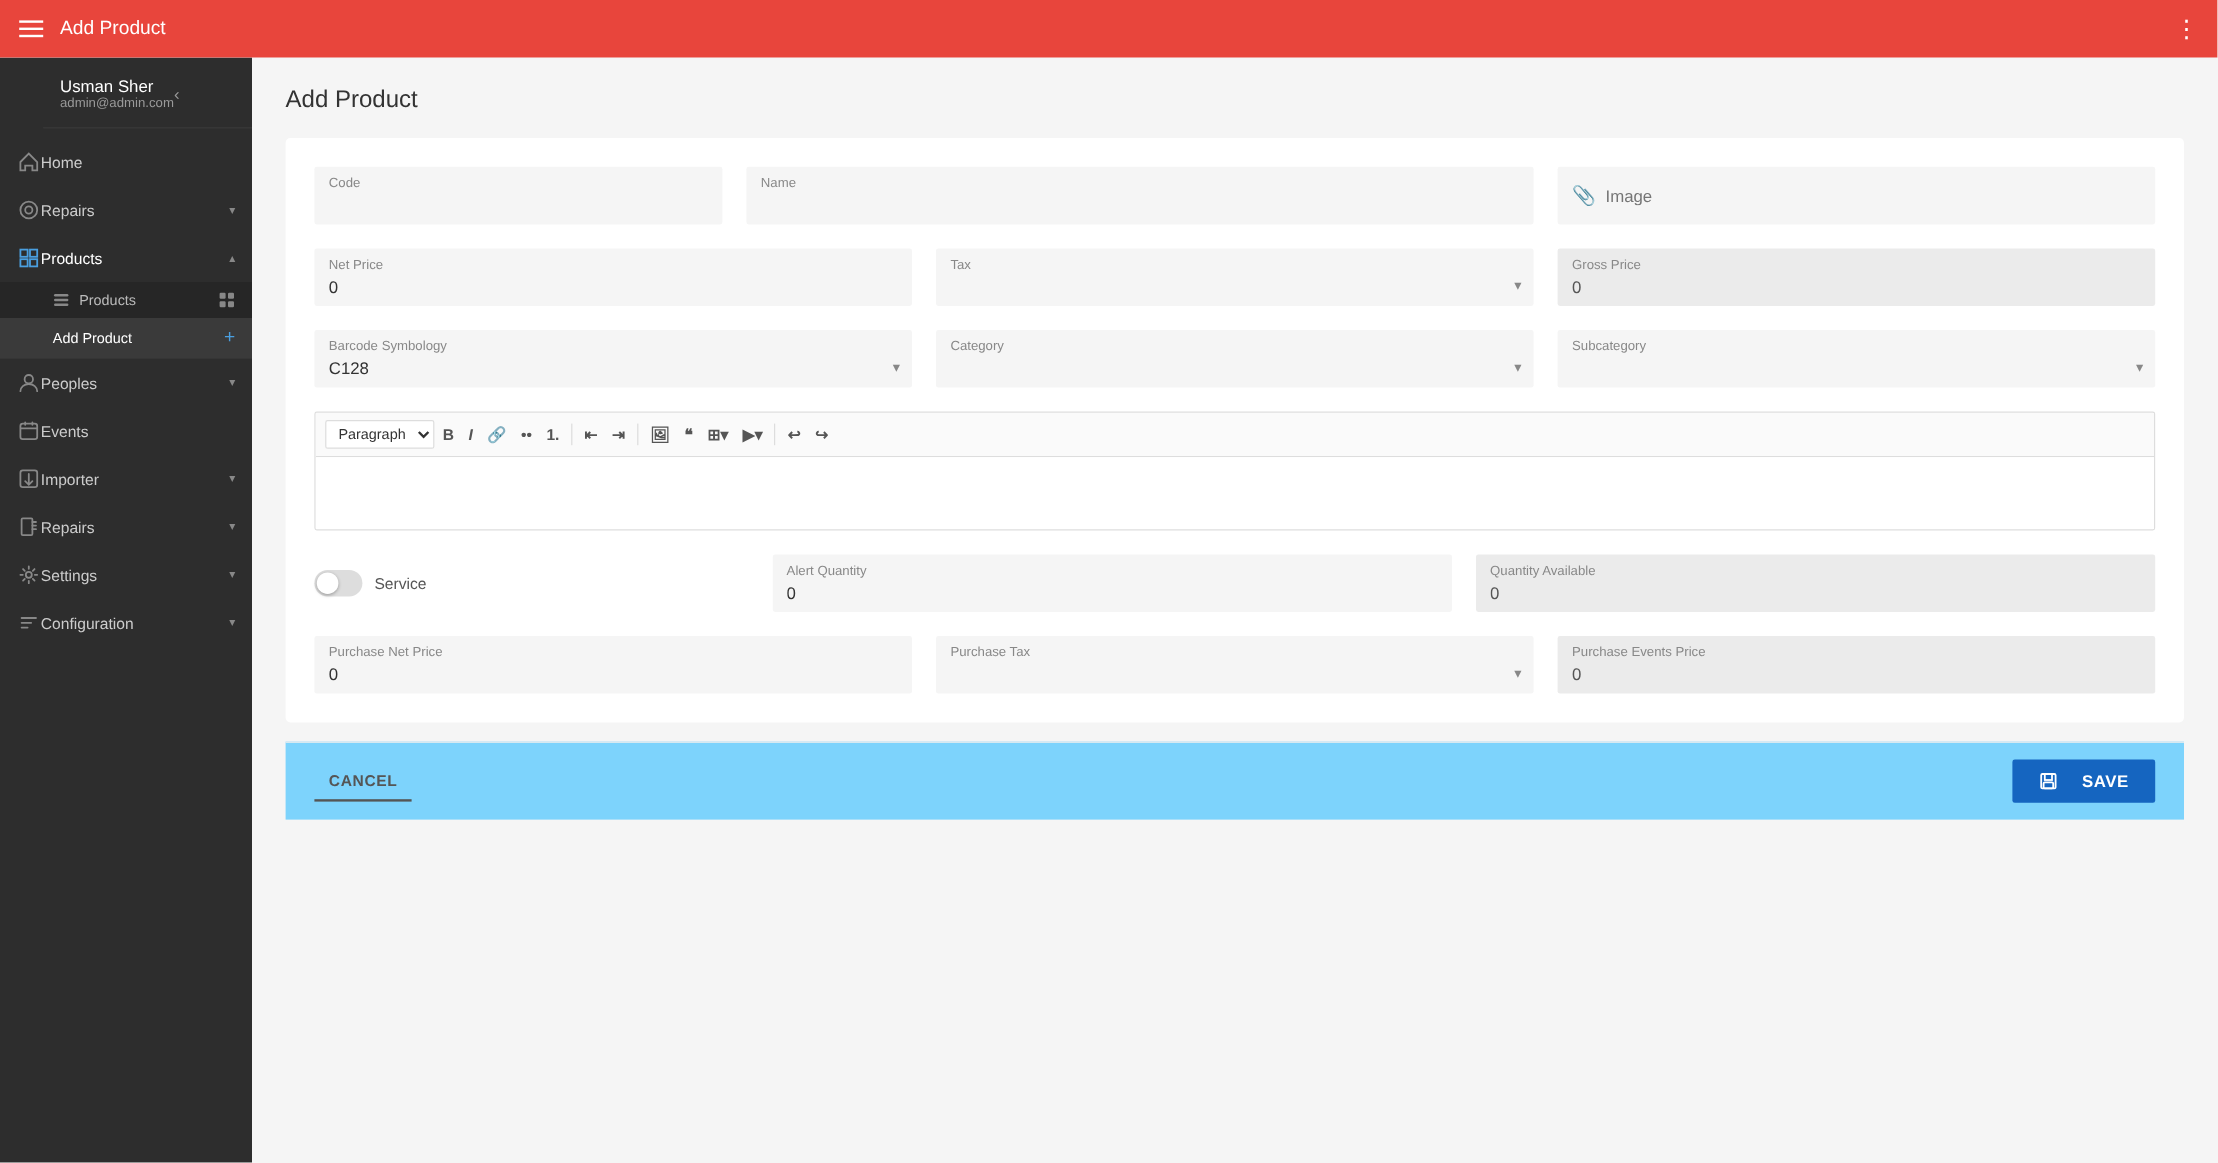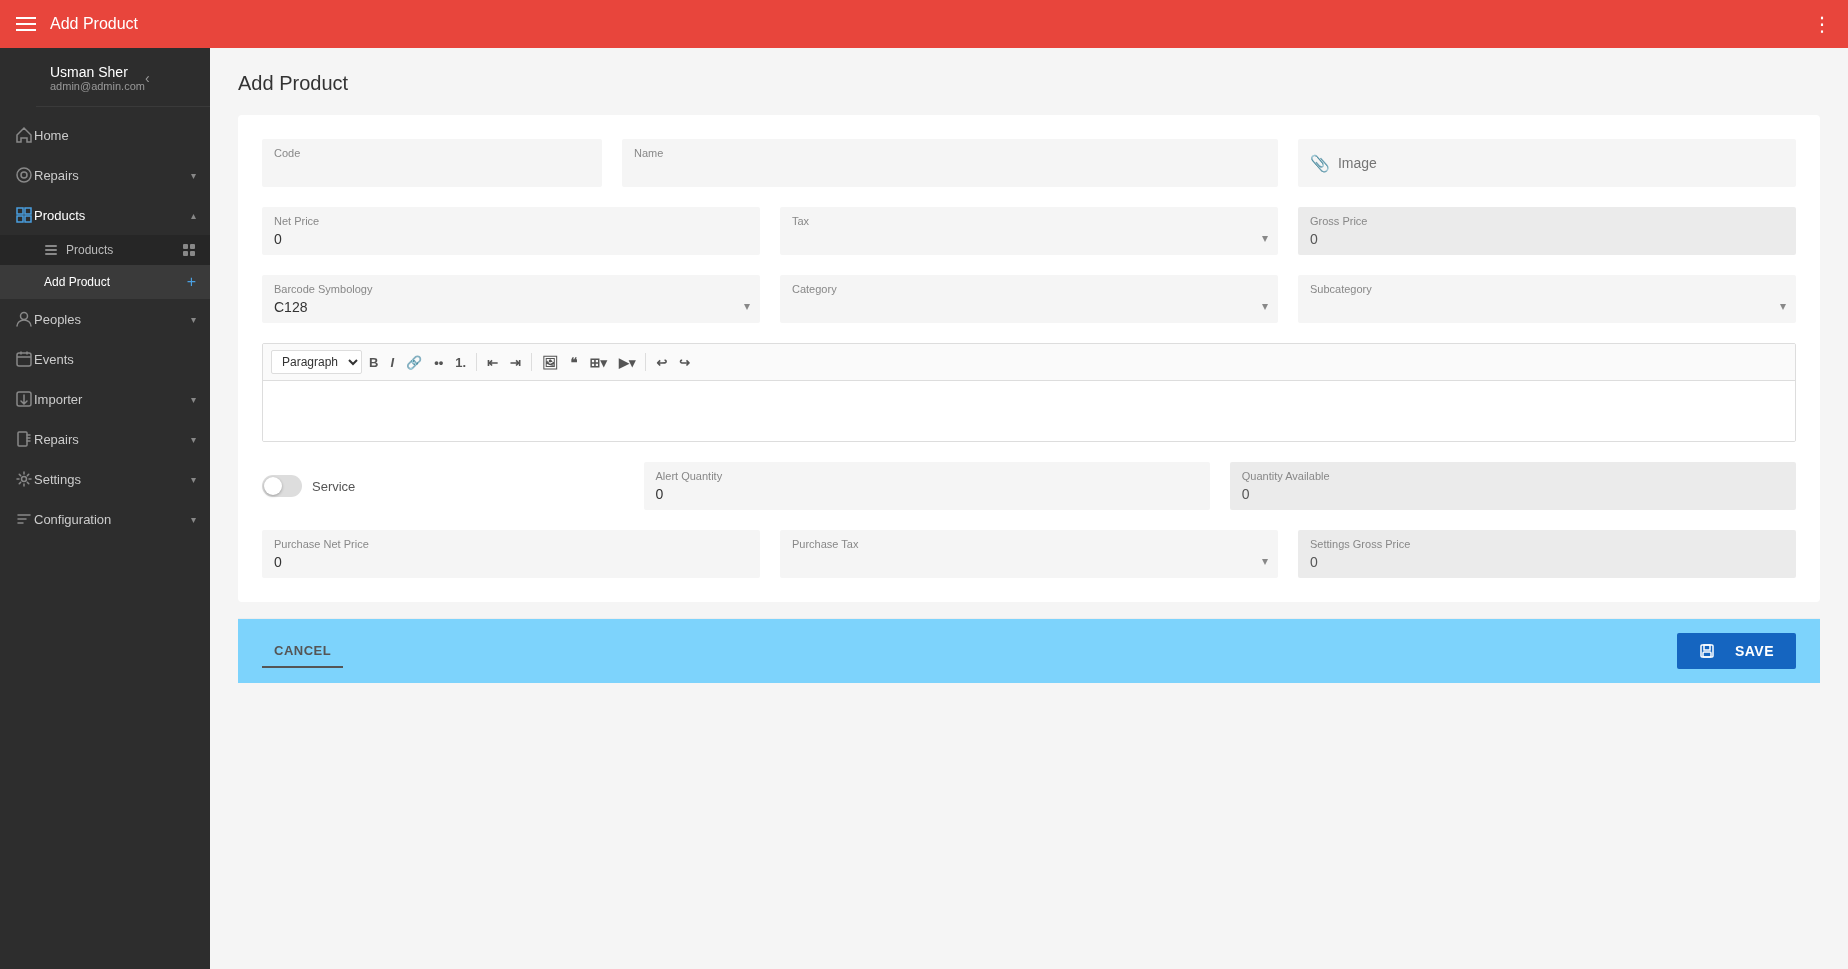--- a/index.html
+++ b/index.html
@@ -567,21 +567,21 @@
             <input type="number" value="0" style="">
           </div>
           <div class="select-field" style="flex:1">
             <label>Purchase Tax</label>
             <select>
               <option value=""></option>
             </select>
             <span class="select-arrow">▾</span>
           </div>
           <div class="field-with-bg readonly" style="flex:1">
-            <label>Settings Gross Price</label>
+            <label>Purchase Events Price</label>
             <input type="number" value="0" style="">
           </div>
         </div>
 
       </div>
 
       <div class="form-actions">
         <button class="cancel-btn">CANCEL</button>
         <button class="save-btn">
           <svg width="16" height="16" viewBox="0 0 16 16" fill="none">

